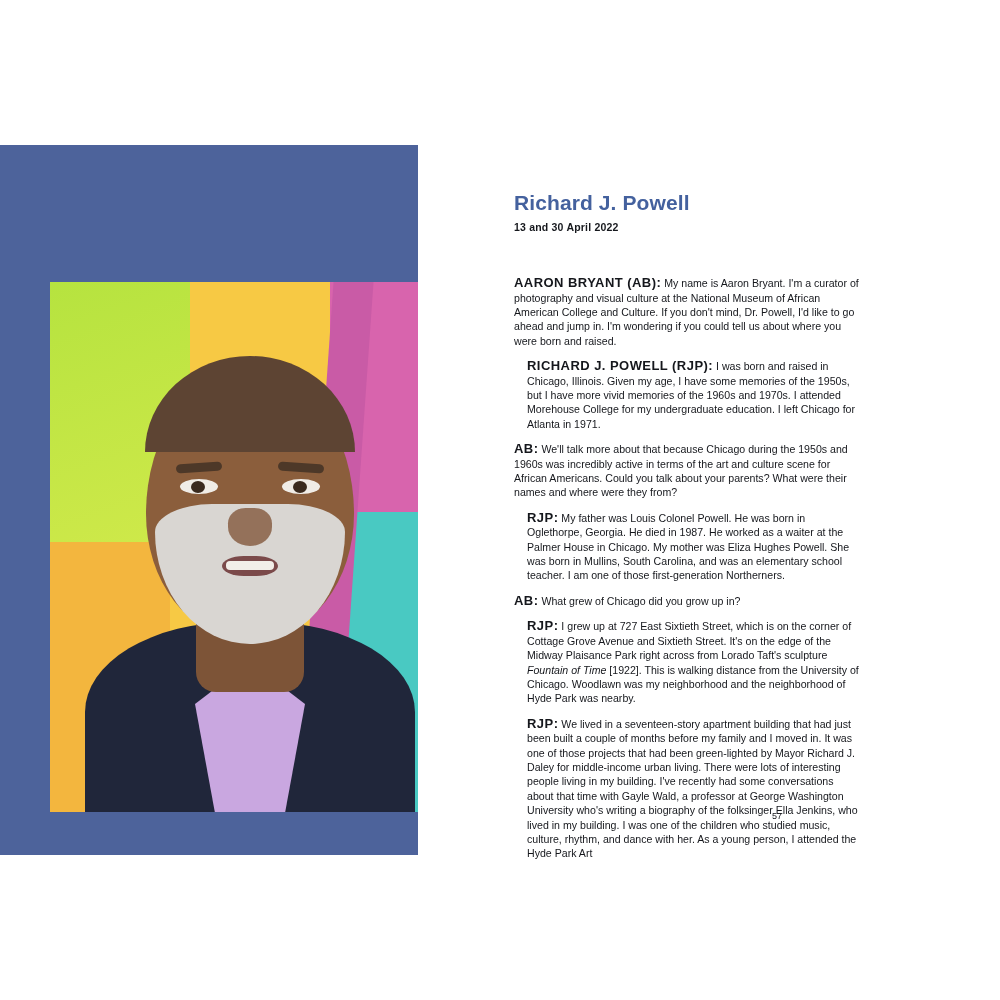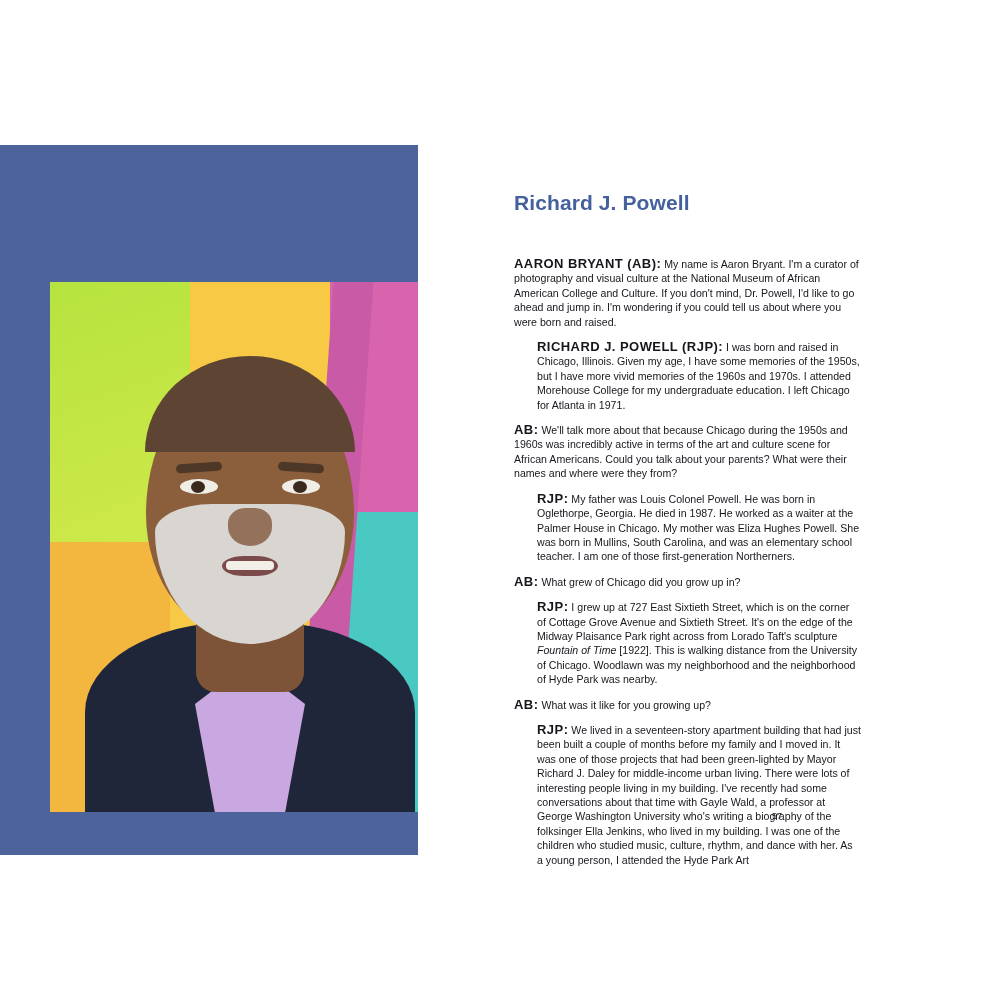--- a/index.html
+++ b/index.html
@@ -245,21 +245,21 @@
     margin-top: 42px;
   }
   .para {
     font-size: 10.6px;
     line-height: 14.4px;
     color: #15171c;
     margin: 0 0 11px 0;
     text-align: left;
   }
   .para.answer {
-    margin-left: 23px;
+    margin-left: 13px;
   }
   .speaker {
     font-weight: bold;
   }
   .speaker.smallcaps {
     font-size: 13px;
     letter-spacing: .45px;
     text-transform: uppercase;
   }
   .italic { font-style: italic; }
@@ -304,28 +304,28 @@
           <div class="subj-pupil"></div>
         </div>
       <div class="subj-brow l"></div>
       <div class="subj-brow r"></div>
     </div>
   </div>
 
   <div id="right-page">
     <div id="text-column">
       <h1 id="title">Richard J. Powell</h1>
+      <p id="date">13 and 30 April 2022</p>
 
       <div id="qa">
           <p class="para"><span class="speaker smallcaps">AARON BRYANT (AB):</span><span> My name is Aaron Bryant. I'm a curator of photography and visual culture at the National Museum of African American College and Culture. If you don't mind, Dr. Powell, I'd like to go ahead and jump in. I'm wondering if you could tell us about where you were born and raised.</span></p>
           <p class="para answer"><span class="speaker smallcaps">RICHARD J. POWELL (RJP):</span><span> I was born and raised in Chicago, Illinois. Given my age, I have some memories of the 1950s, but I have more vivid memories of the 1960s and 1970s. I attended Morehouse College for my undergraduate education. I left Chicago for Atlanta in 1971.</span></p>
           <p class="para"><span class="speaker smallcaps">AB:</span><span> We'll talk more about that because Chicago during the 1950s and 1960s was incredibly active in terms of the art and culture scene for African Americans. Could you talk about your parents? What were their names and where were they from?</span></p>
           <p class="para answer"><span class="speaker smallcaps">RJP:</span><span> My father was Louis Colonel Powell. He was born in Oglethorpe, Georgia. He died in 1987. He worked as a waiter at the Palmer House in Chicago. My mother was Eliza Hughes Powell. She was born in Mullins, South Carolina, and was an elementary school teacher. I am one of those first-generation Northerners.</span></p>
           <p class="para"><span class="speaker smallcaps">AB:</span><span> What grew of Chicago did you grow up in?</span></p>
           <p class="para answer"><span class="speaker smallcaps">RJP:</span><span> I grew up at 727 East Sixtieth Street, which is on the corner of Cottage Grove Avenue and Sixtieth Street. It's on the edge of the Midway Plaisance Park right across from Lorado Taft's sculpture </span><span class="italic">Fountain of Time</span><span> [1922]. This is walking distance from the University of Chicago. Woodlawn was my neighborhood and the neighborhood of Hyde Park was nearby.</span></p>
-          <p class="para"><span class="speaker smallcaps">AB:</span><span> What was it like for you growing up?</span></p>
           <p class="para answer"><span class="speaker smallcaps">RJP:</span><span> We lived in a seventeen-story apartment building that had just been built a couple of months before my family and I moved in. It was one of those projects that had been green-lighted by Mayor Richard J. Daley for middle-income urban living. There were lots of interesting people living in my building. I've recently had some conversations about that time with Gayle Wald, a professor at George Washington University who's writing a biography of the folksinger Ella Jenkins, who lived in my building. I was one of the children who studied music, culture, rhythm, and dance with her. As a young person, I attended the Hyde Park Art</span></p>
         </div>
     </div>
     <div id="page-number">57</div>
   </div>
 
 </div>
 
 </body></html>

